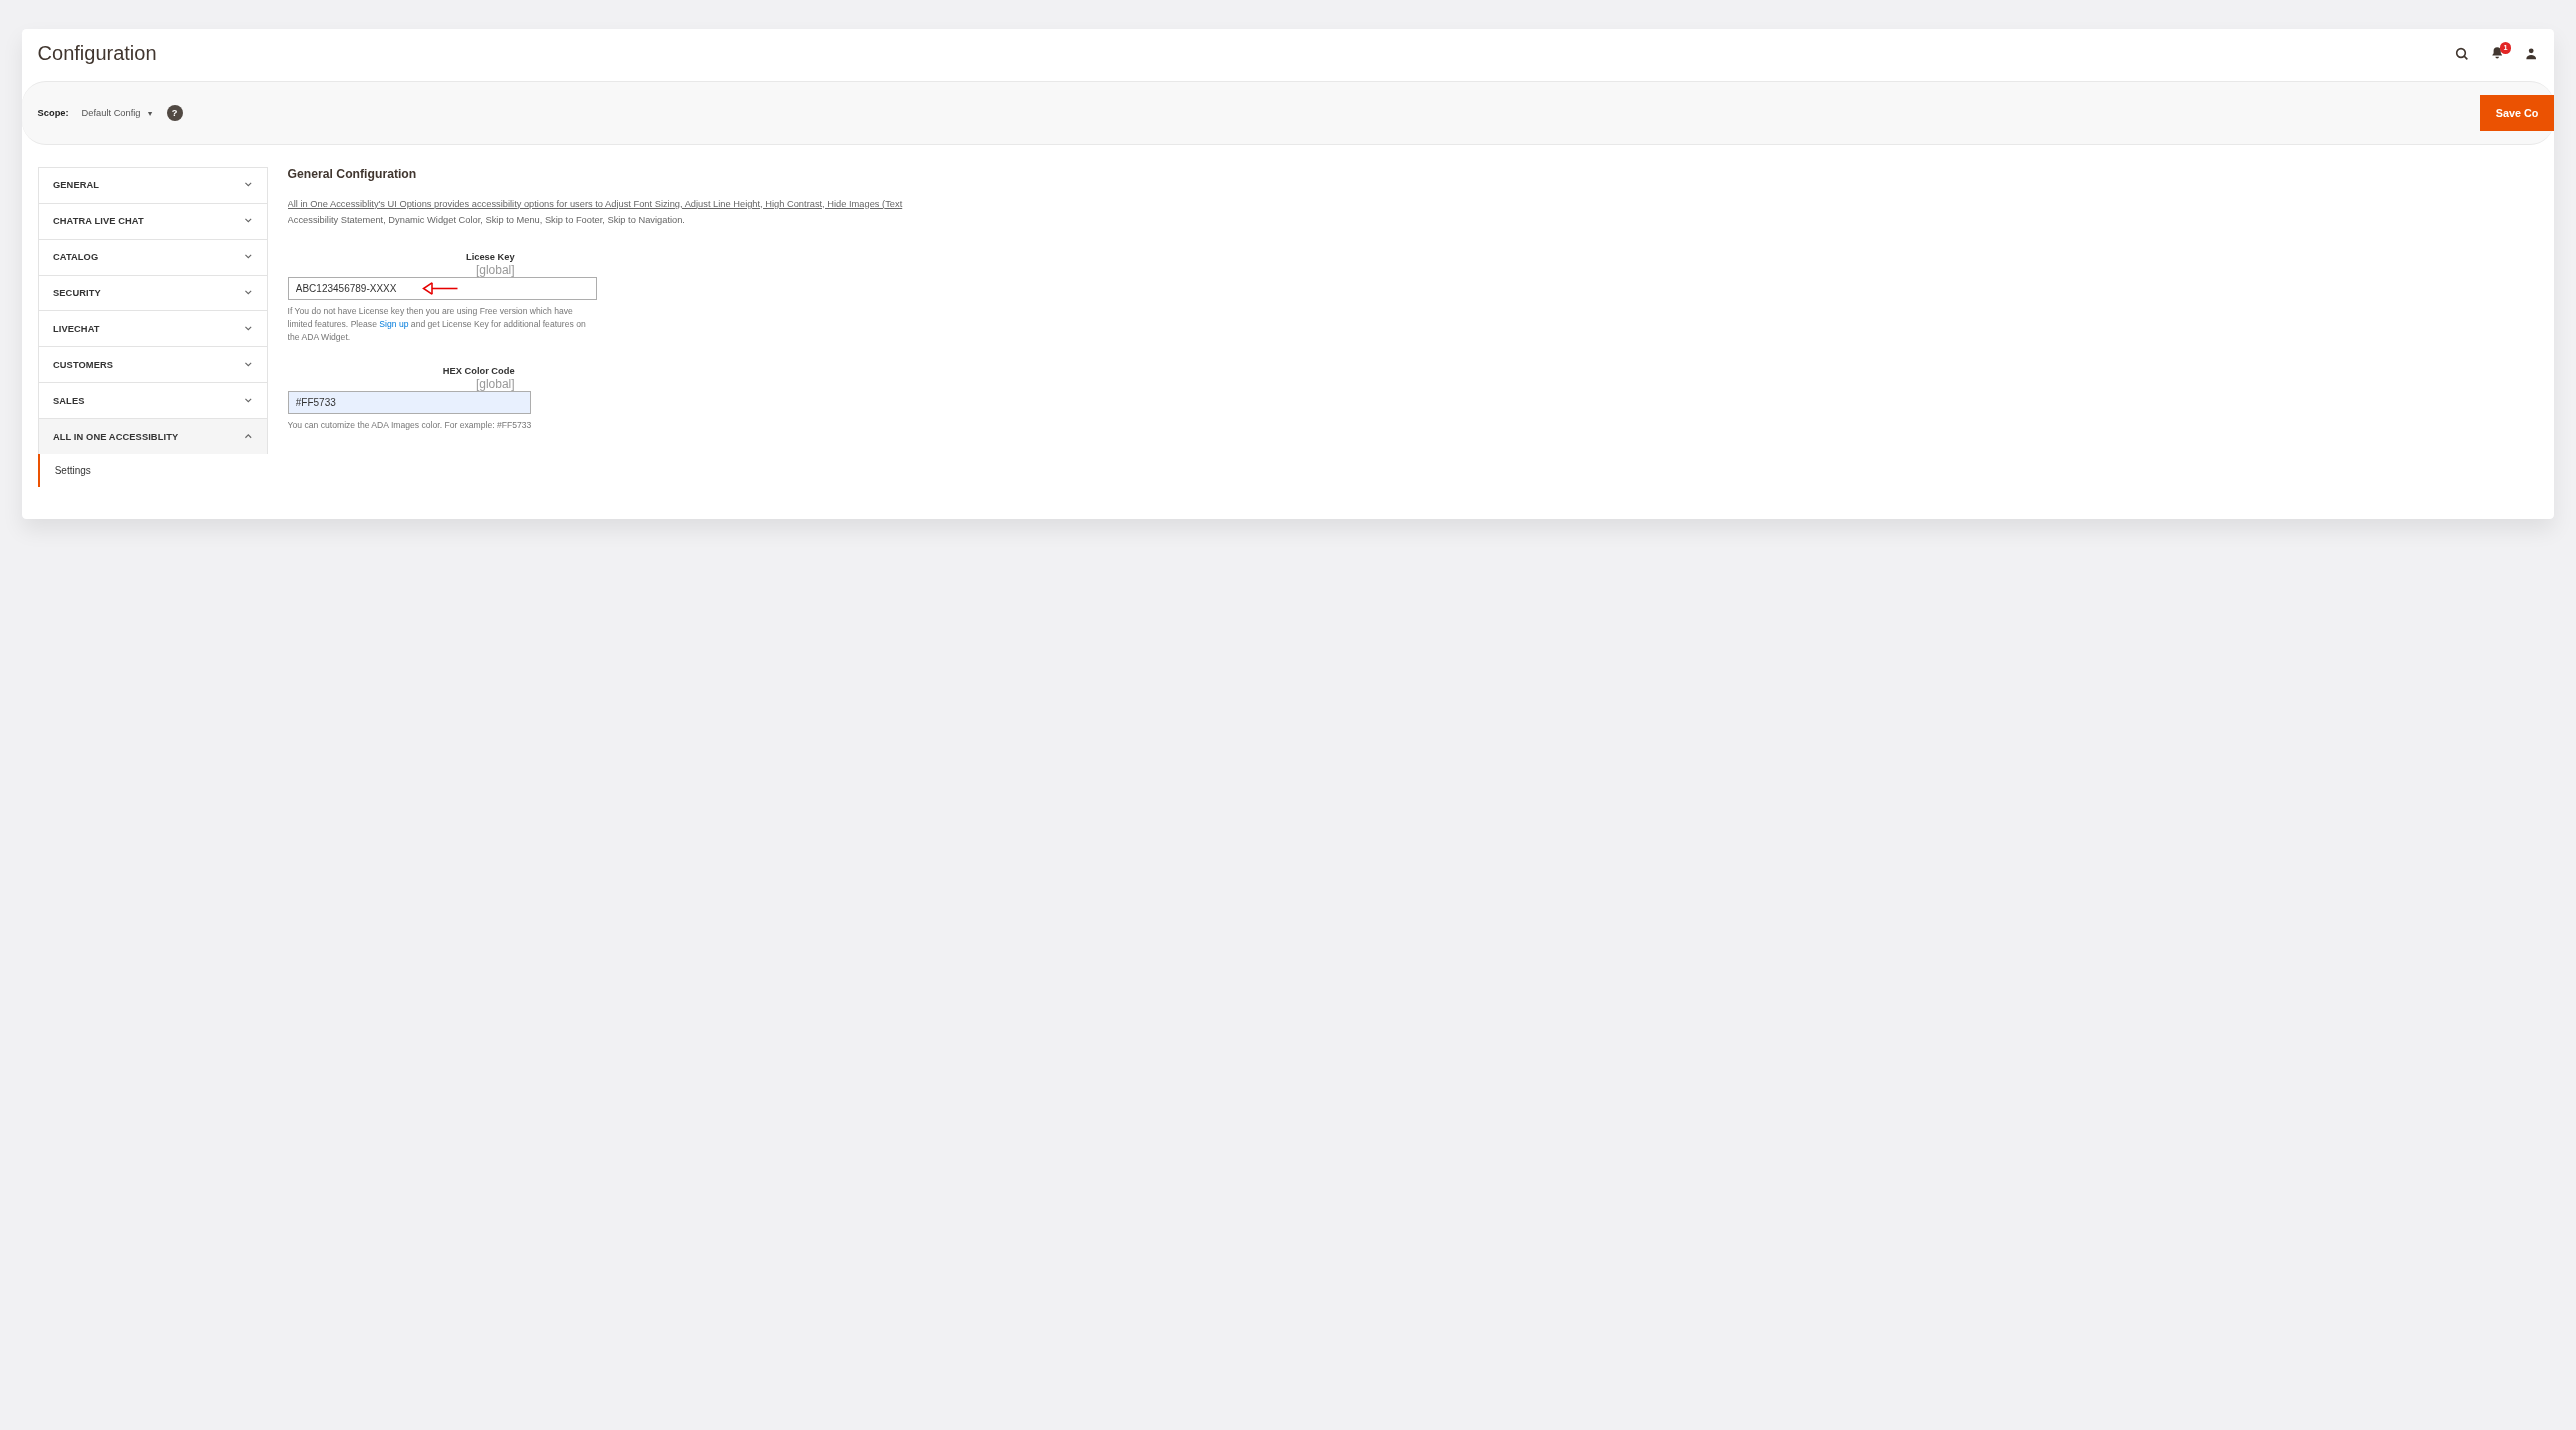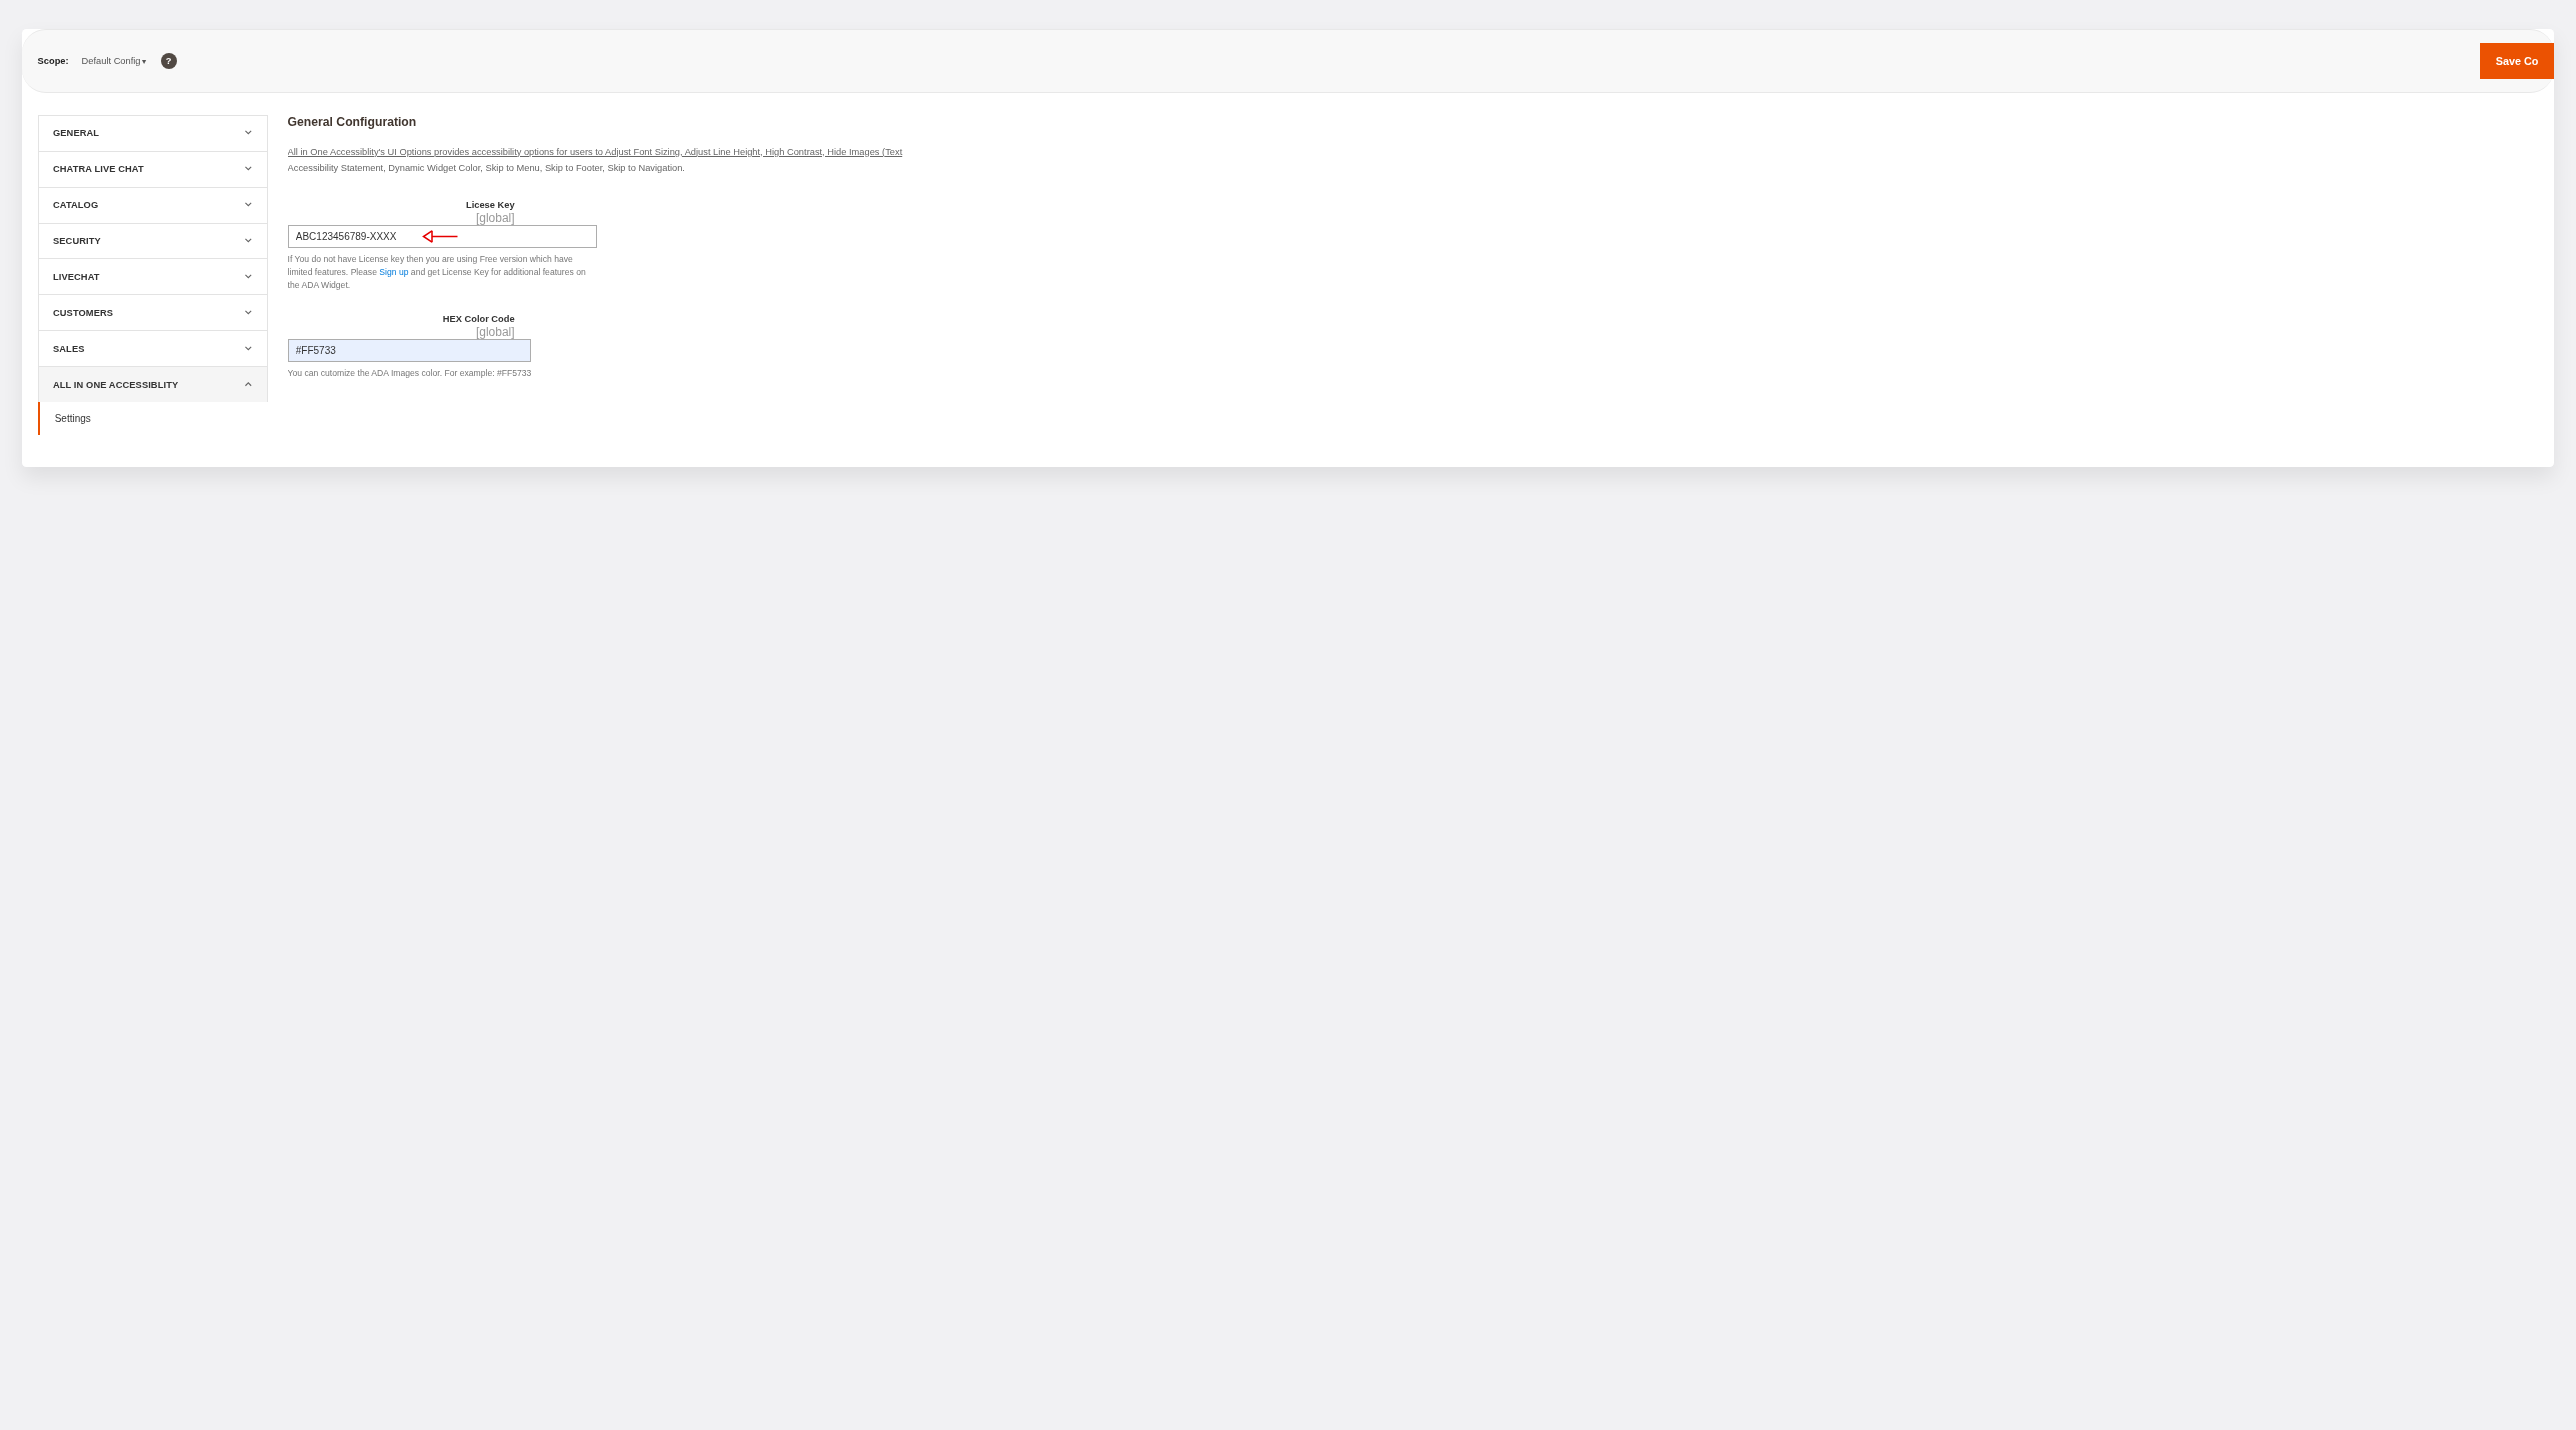--- a/index.html
+++ b/index.html
@@ -74,21 +74,21 @@
     gap: 13px;
   }
   .scope-label {
     font-weight: 700;
     font-size: 9.3px;
     color: #222;
   }
   .scope-select {
     display: inline-flex;
     align-items: center;
-    gap: 0;
+    gap: 6px;
     color: #555;
     font-size: 9.3px;
     cursor: pointer;
   }
   .scope-select .caret {
     font-size: 7.2px;
   }
   .help-circle {
     width: 16px;
     height: 16px;
@@ -238,20 +238,43 @@
     top: 2.9px;
     pointer-events: none;
   }
 </style>
 </head>
 <body>
 
 <div class="outer">
   <div class="panel">
 
+    <div class="header">
+      <h1 class="page-title">Configuration</h1>
+      <div class="header-icons">
+        <span class="icon-btn">
+          <svg width="16" height="16" viewBox="0 0 24 24" fill="none" stroke="#41362f" stroke-width="2.4">
+              <circle cx="10.5" cy="10.5" r="6.5"></circle>
+              <line x1="20" y1="20" x2="15.2" y2="15.2"></line>
+            </svg>
+        </span>
+        <span class="icon-btn">
+          <svg width="14.4" height="14.4" viewBox="0 0 24 24" fill="#41362f">
+              <path d="M12 2a6 6 0 0 0-6 6v4l-2 3v1h16v-1l-2-3V8a6 6 0 0 0-6-6zM9 18a3 3 0 0 0 6 0H9z"></path>
+            </svg>
+          <span class="badge">1</span>
+        </span>
+        <span class="icon-btn">
+          <svg width="14.4" height="14.4" viewBox="0 0 24 24" fill="#41362f">
+              <circle cx="12" cy="8" r="4"></circle>
+              <path d="M4 21c0-4 4-6 8-6s8 2 8 6v1H4v-1z"></path>
+            </svg>
+        </span>
+      </div>
+    </div>
 
     <div class="toolbar">
       <div class="scope-wrap">
         <span class="scope-label">Scope:</span>
         <span class="scope-select">
           <span>Default Config</span>
           <span class="caret">▼</span>
         </span>
         <span class="help-circle">?</span>
       </div>

